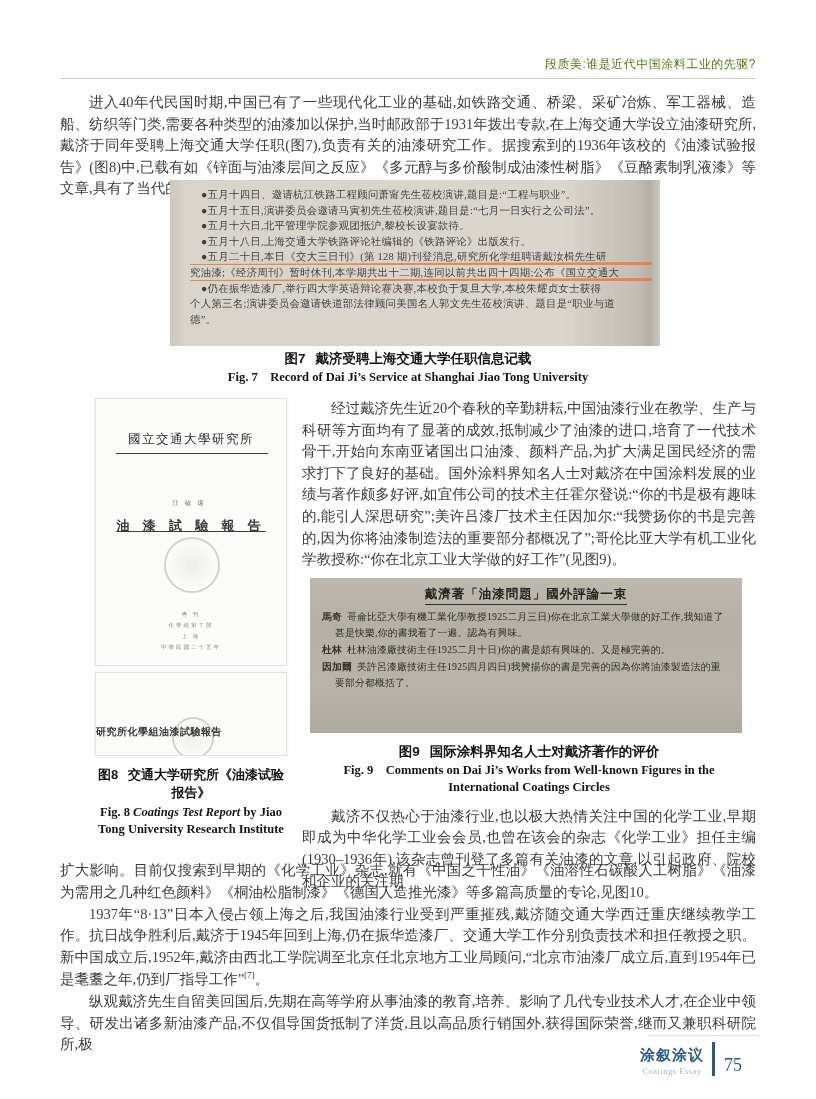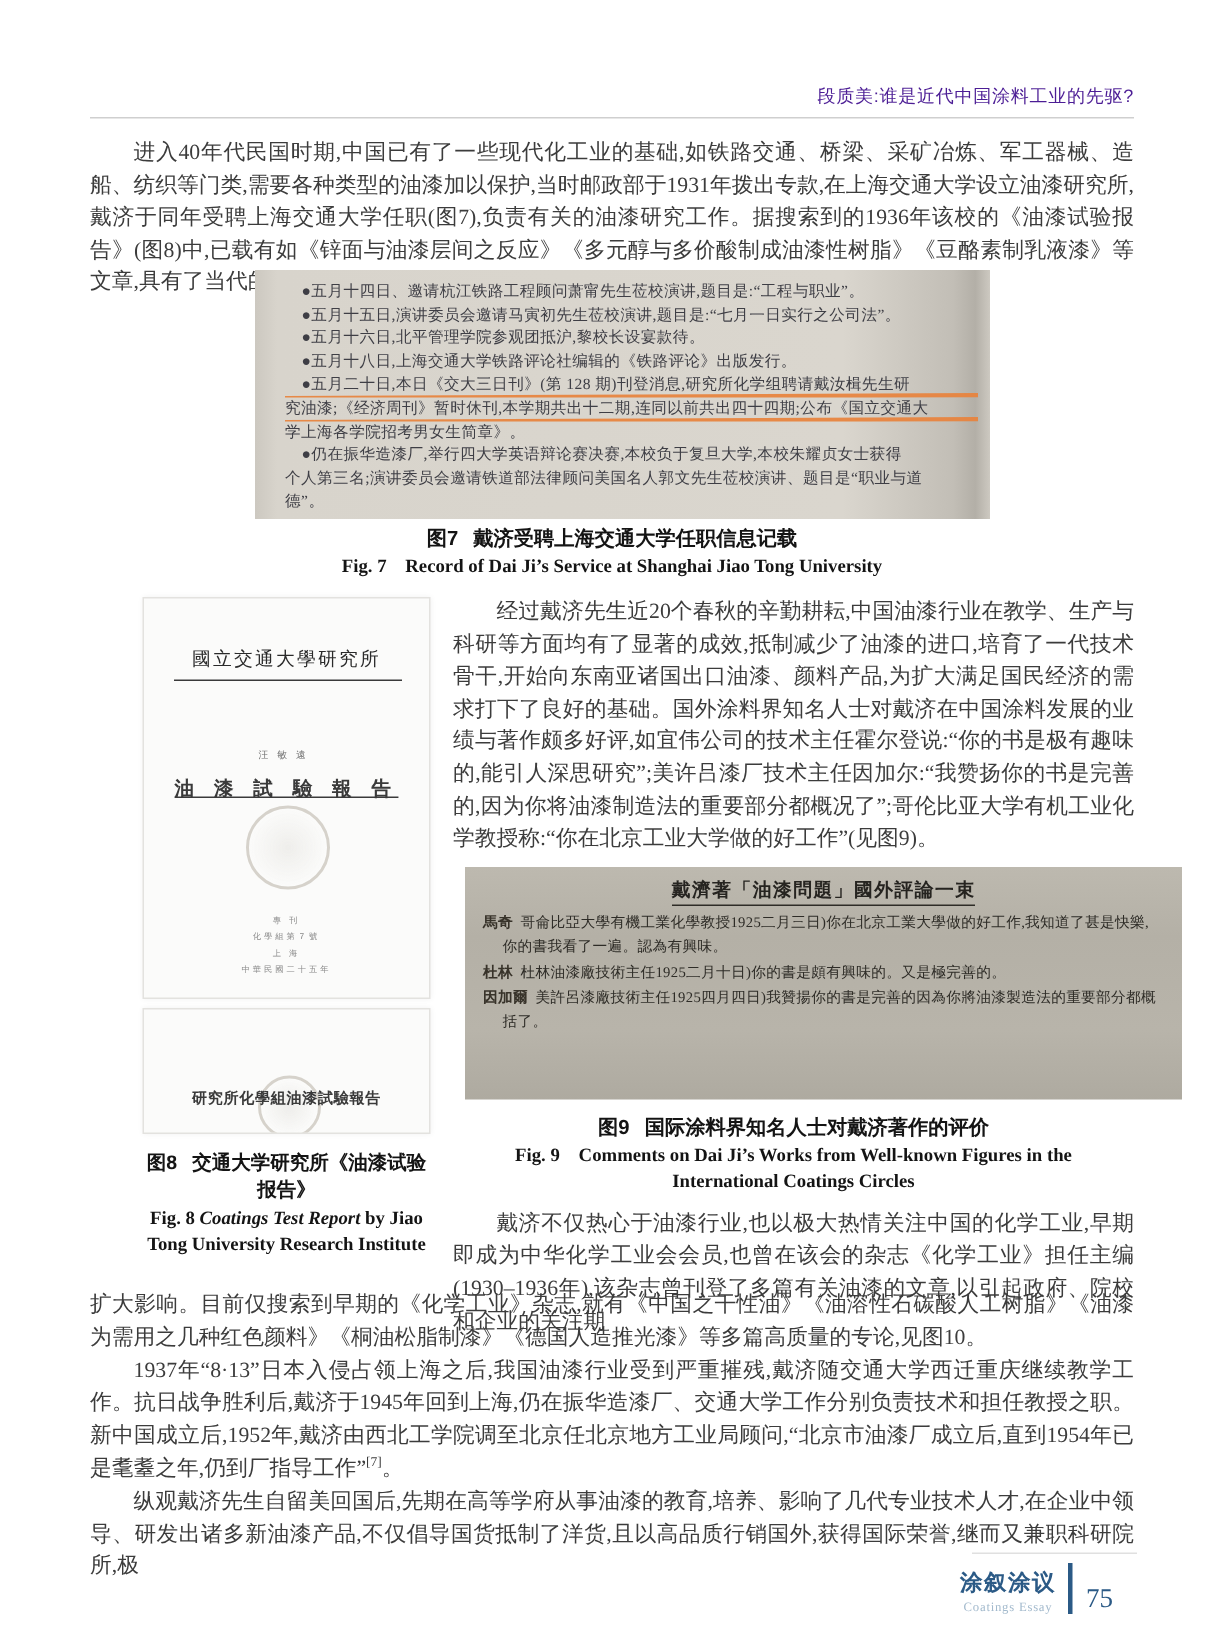--- a/index.html
+++ b/index.html
@@ -4,21 +4,21 @@
 <style>
   * { margin:0; padding:0; box-sizing:border-box; }
   html,body { background:#ffffff; }
   .page {
     position:relative; width:816px; height:1099px; background:#ffffff;
     font-family:"Liberation Serif", serif; color:#3c3c3c; overflow:hidden;
   }
   
   .running-head {
     position:absolute; top:56px; left:60px; width:696px;
-    text-align:right; font-size:12px; color:#4c1d95;
+    text-align:right; font-size:12px; color:#4d7c0f;
     font-family:"Liberation Sans", sans-serif; letter-spacing:.5px;
   }
   .head-rule { position:absolute; top:78px; left:60px; width:696px; border-top:1px solid #cfcfcf; }
 
   
   .para { font-size:14.5px; line-height:21.6px; text-align:justify; color:#3c3c3c; }
   .ind2 { text-indent:2em; }
   .p1 { position:absolute; top:92px; left:60px; width:696px; }
 
   
@@ -61,31 +61,31 @@
     background:radial-gradient(circle at 50% 50%, rgba(190,186,176,.25) 0%, rgba(255,255,255,0) 70%);
   }
   .fig8-stamp1 { position:absolute; top:138px; left:68px; width:56px; height:56px; }
   .fig8-imprint { position:absolute; top:210px; left:0; width:100%; text-align:center;
     font-size:5.5px; color:#8a8a8a; line-height:11px; letter-spacing:2px; }
   .fig8-img2 {
     position:relative; margin-top:6px; width:192px; height:84px; background:#fbfbfa;
     border:1px solid #e3e2df; box-shadow:0 0 4px rgba(0,0,0,.06); overflow:hidden;
   }
   .fig8-stamp2 { position:absolute; top:44px; left:76px; width:42px; height:42px; }
-  .fig8-page2-text { position:absolute; top:52px; left:0; width:100%; text-align:center;
+  .fig8-page2-text { position:absolute; top:52px; left:0; width:100%; text-align:left;
     font-size:10px; font-weight:bold; color:#3a3a3a; letter-spacing:.5px; }
   .fig8-caption { margin-top:10px; }
   .fig8-caption .cap-zh { font-size:13px; line-height:18px; }
   .fig8-caption .cap-en { font-size:12.5px; line-height:17px; margin-top:2px; }
 
   .col-right { position:absolute; top:398px; left:302px; width:454px; }
   .p2 { width:454px; }
 
   .fig9-photo {
-    margin-top:7px; margin-left:8px; width:478px; height:155px;
+    margin-top:7px; margin-left:8px; width:432px; height:155px;
     background:linear-gradient(180deg,#bdb9af 0%,#b4b0a6 30%,#b8b4aa 70%,#aeaaa0 100%);
     padding:6px 12px 4px 12px; color:#2e2c27; overflow:hidden;
   }
   .fig9-title-row { text-align:center; margin-bottom:4px; }
   .fig9-title {
     display:inline-block; font-size:12.5px; font-weight:bold; letter-spacing:1px;
     border-bottom:1.6px solid #2e2c27; padding-bottom:1px; color:#262420;
   }
   .fig9-entry { font-size:9.8px; line-height:16px; padding-left:13px; text-indent:-13px;
     letter-spacing:.2px; margin-bottom:1px; }
@@ -119,21 +119,20 @@
 
   <div class="para ind2 p1">进入40年代民国时期,中国已有了一些现代化工业的基础,如铁路交通、桥梁、采矿冶炼、军工器械、造船、纺织等门类,需要各种类型的油漆加以保护,当时邮政部于1931年拨出专款,在上海交通大学设立油漆研究所,戴济于同年受聘上海交通大学任职(图7),负责有关的油漆研究工作。据搜索到的1936年该校的《油漆试验报告》(图8)中,已载有如《锌面与油漆层间之反应》《多元醇与多价酸制成油漆性树脂》《豆酪素制乳液漆》等文章,具有了当代的科技水平。</div>
 
   <div class="fig7-photo">
     <div class="fig7-line ind">●五月十四日、邀请杭江铁路工程顾问萧甯先生莅校演讲,题目是:“工程与职业”。</div>
     <div class="fig7-line ind">●五月十五日,演讲委员会邀请马寅初先生莅校演讲,题目是:“七月一日实行之公司法”。</div>
     <div class="fig7-line ind">●五月十六日,北平管理学院参观团抵沪,黎校长设宴款待。</div>
     <div class="fig7-line ind">●五月十八日,上海交通大学铁路评论社编辑的《铁路评论》出版发行。</div>
     <div class="fig7-line ind uline">●五月二十日,本日《交大三日刊》(第 128 期)刊登消息,研究所化学组聘请戴汝楫先生研</div>
     <div class="fig7-line uline">究油漆;《经济周刊》暂时休刊,本学期共出十二期,连同以前共出四十四期;公布《国立交通大</div>
-    <div class="fig7-line">学上海各学院招考男女生简章》。</div>
     <div class="fig7-line ind">●仍在振华造漆厂,举行四大学英语辩论赛决赛,本校负于复旦大学,本校朱耀贞女士获得</div>
     <div class="fig7-line">个人第三名;演讲委员会邀请铁道部法律顾问美国名人郭文先生莅校演讲、题目是“职业与道</div>
     <div class="fig7-line">德”。</div>
   </div>
   <div class="cap-zh fig7-cap-zh">
     <span class="cap-label">图7</span><span>戴济受聘上海交通大学任职信息记载</span>
   </div>
   <div class="cap-en fig7-cap-en">Fig. 7　Record of Dai Ji’s Service at Shanghai Jiao Tong University</div>
 
   <div class="fig8-block">

